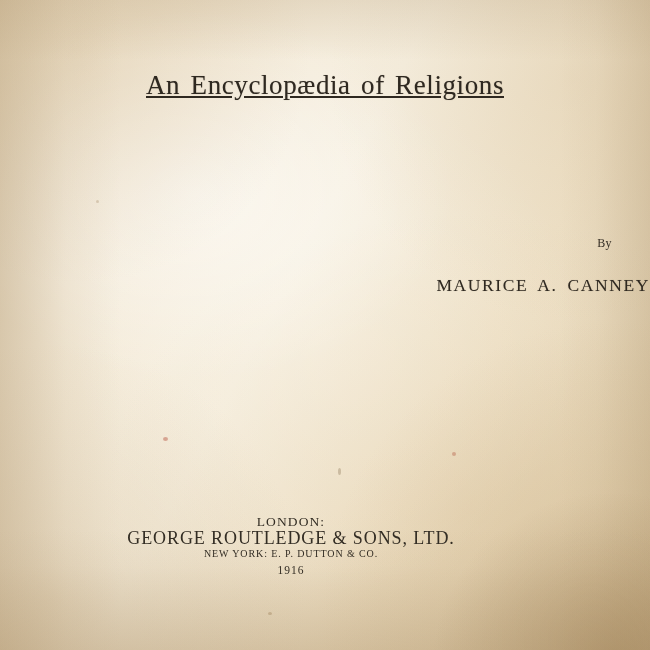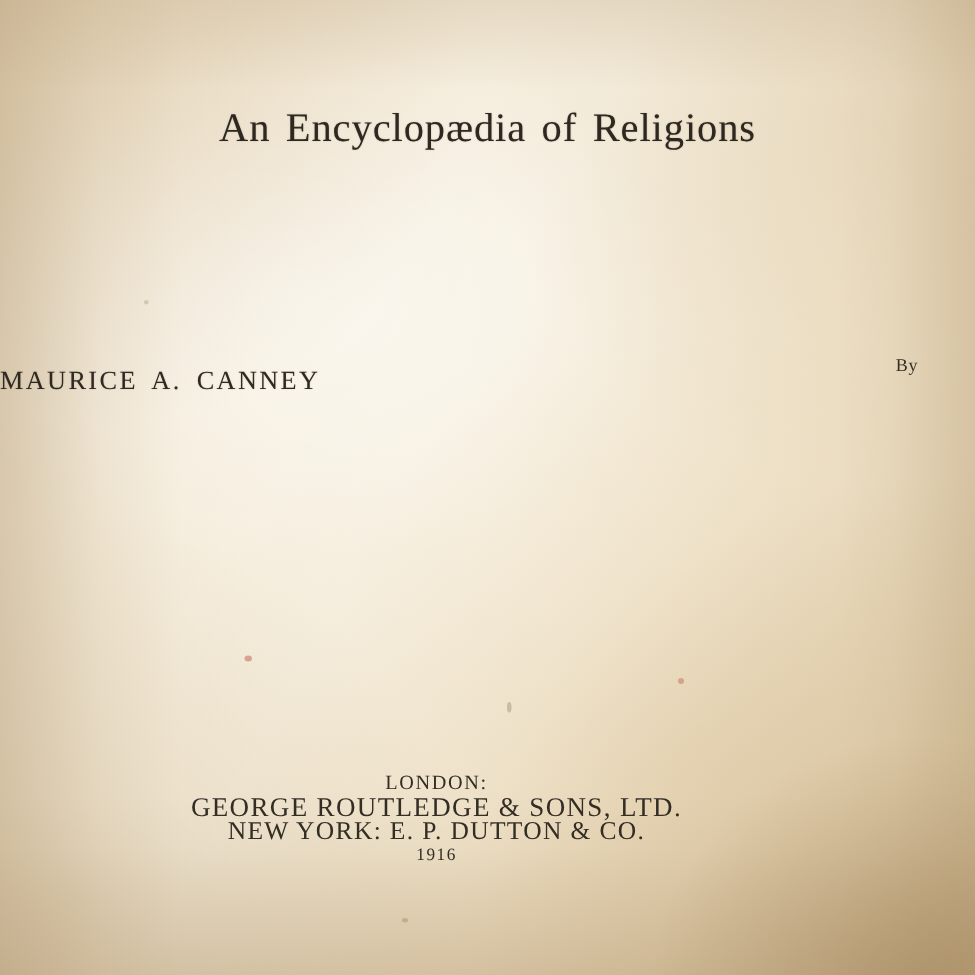--- a/index.html
+++ b/index.html
@@ -86,39 +86,40 @@
     position: absolute;
     top: 70px;
     left: 0;
     width: 650px;
     text-align: center;
     font-size: 27px;
     letter-spacing: 0.6px;
     word-spacing: 3px;
     color: #2e2820;
     text-shadow: 0 0 1px rgba(60,50,36,0.30);
+    text-decoration: underline;
   }
 
   .byline-by {
     position: absolute;
     top: 236px;
     left: 0;
     width: 612px;
     text-align: right;
     font-size: 12px;
     letter-spacing: 0.4px;
     color: #352e25;
   }
 
   .author {
     position: absolute;
-    top: 243px;
+    top: 275px;
     left: 0;
     width: 650px;
-    text-align: left;
+    text-align: right;
     font-size: 17.5px;
     letter-spacing: 1.6px;
     word-spacing: 4px;
     color: #2f2921;
     text-shadow: 0 0 1px rgba(60,50,36,0.25);
   }
 
   .imprint {
     position: absolute;
     top: 514px;
@@ -131,21 +132,21 @@
     font-size: 13.5px;
     letter-spacing: 1.1px;
     line-height: 16px;
   }
   .imprint .line2 {
     font-size: 18px;
     letter-spacing: 0.9px;
     line-height: 16px;
   }
   .imprint .line3 {
-    font-size: 17px;
+    font-size: 10px;
     letter-spacing: 0.9px;
     line-height: 16px;
   }
   .imprint .line4 {
     font-size: 11.5px;
     letter-spacing: 1px;
     line-height: 16px;
   }
 </style>
 </head>

